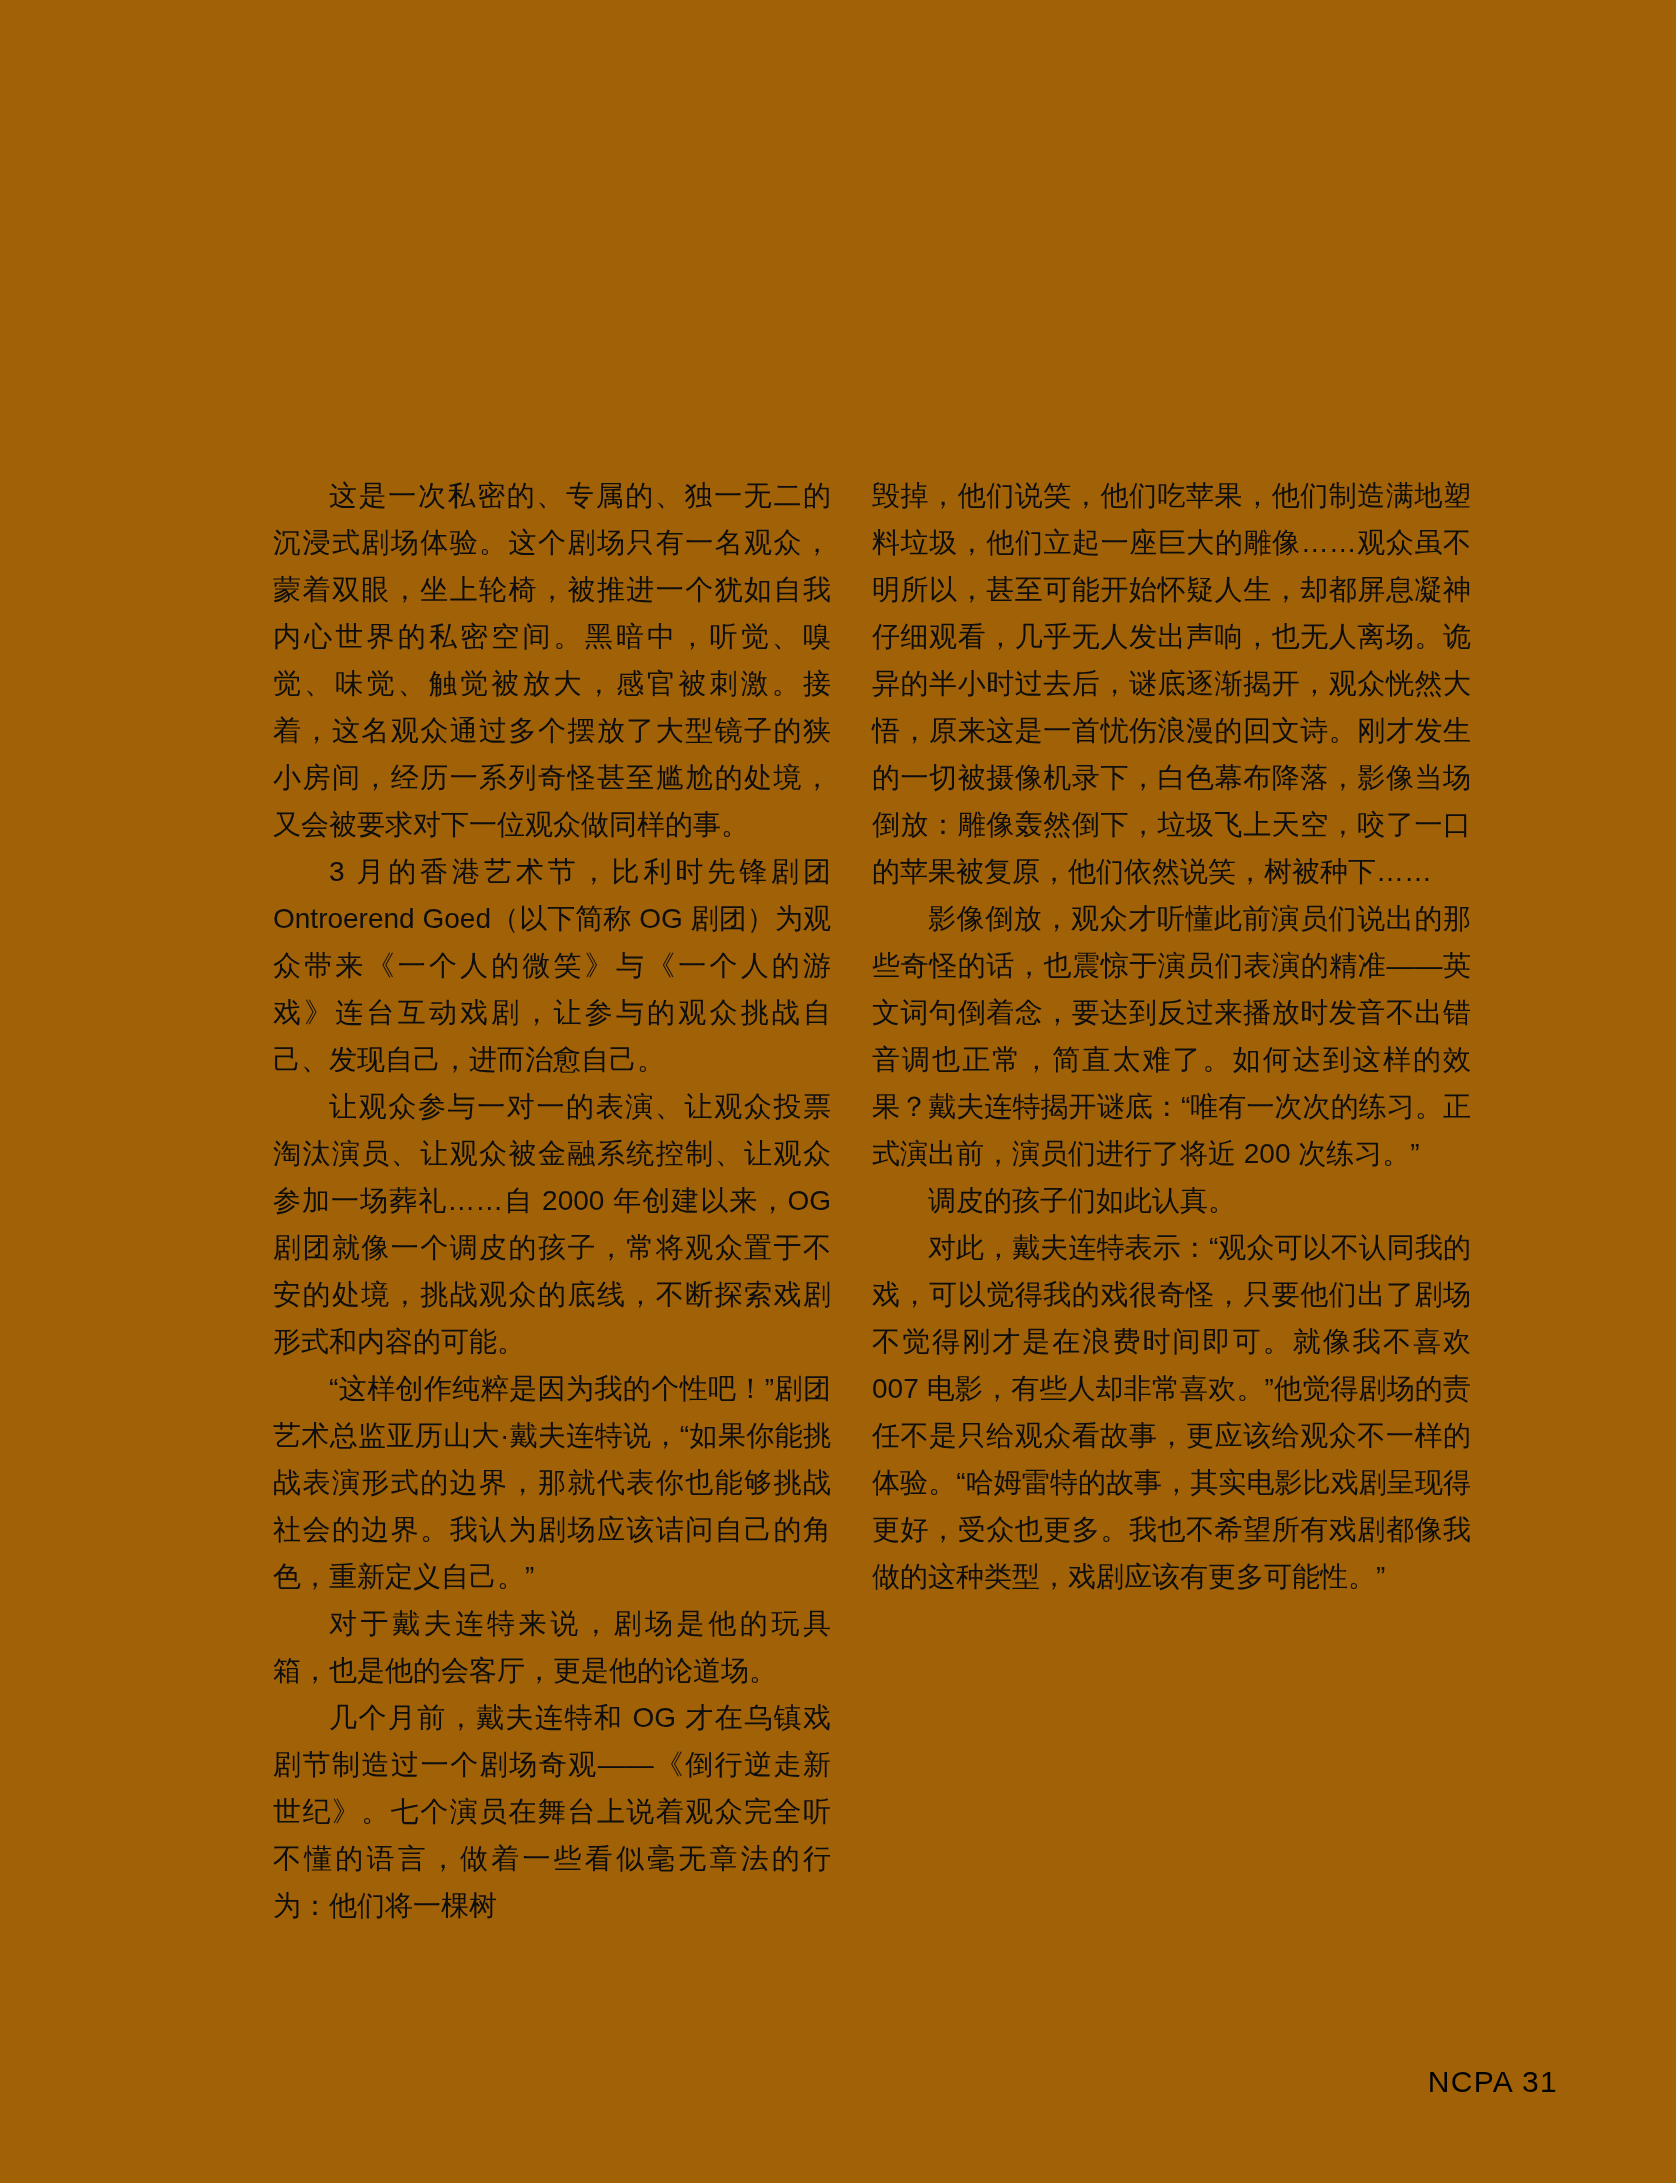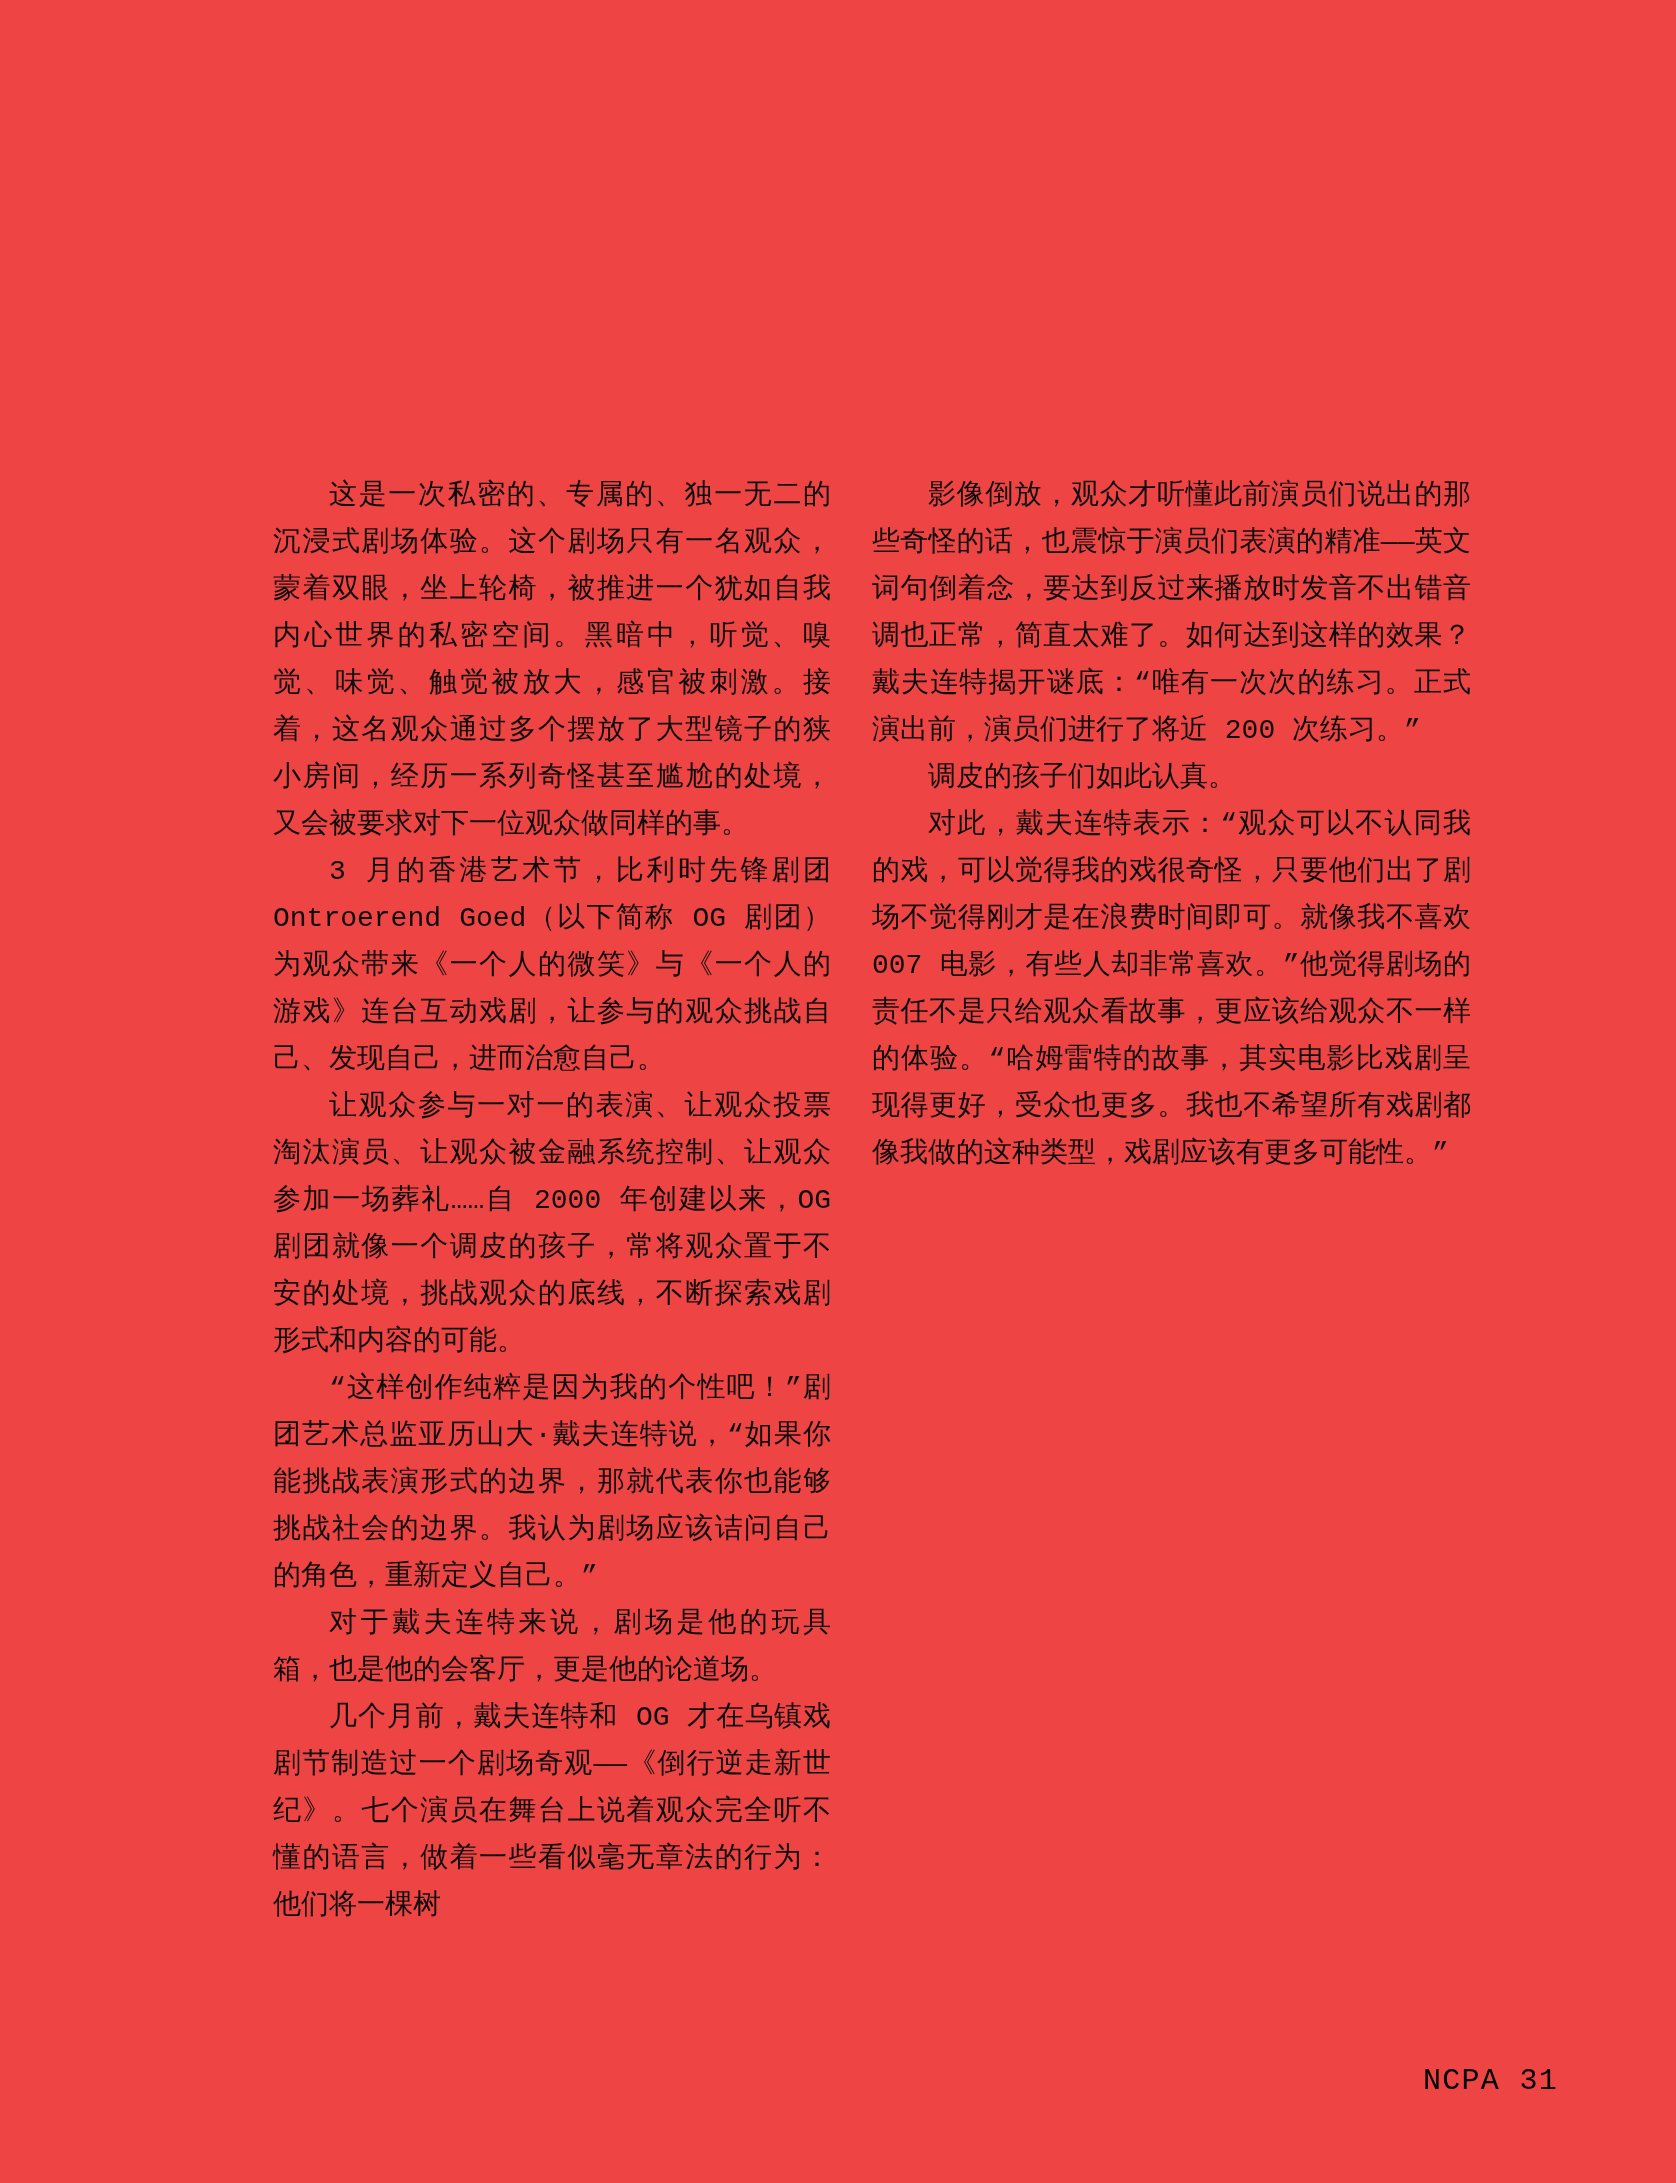--- a/index.html
+++ b/index.html
@@ -10,22 +10,21 @@
     width: 1676px;
     height: 2183px;
     position: relative;
     background: #ffffff;
     overflow: hidden;
     font-family: "Liberation Sans", sans-serif;
   }
   .page {
     position: absolute;
     inset: 0;
-    background: #ef4444;
-    font-family: Liberation Mono, monospace;
+    background: #a16207;
   }
   .columns {
     position: absolute;
     left: 273px;
     top: 472px;
     display: flex;
     gap: 41px;
     align-items: flex-start;
   }
   .col {
@@ -73,20 +72,21 @@
     <div class="col col-left">
       <p class="indent">这是一次私密的、专属的、独一无二的沉浸式剧场体验。这个剧场只有一名观众，蒙着双眼，坐上轮椅，被推进一个犹如自我内心世界的私密空间。黑暗中，听觉、嗅觉、味觉、触觉被放大，感官被刺激。接着，这名观众通过多个摆放了大型镜子的狭小房间，经历一系列奇怪甚至尴尬的处境，又会被要求对下一位观众做同样的事。</p>
       <p class="indent">3 月的香港艺术节，比利时先锋剧团 Ontroerend Goed（以下简称 OG 剧团）为观众带来《一个人的微笑》与《一个人的游戏》连台互动戏剧，让参与的观众挑战自己、发现自己，进而治愈自己。</p>
       <p class="indent">让观众参与一对一的表演、让观众投票淘汰演员、让观众被金融系统控制、让观众参加一场葬礼……自 2000 年创建以来，OG 剧团就像一个调皮的孩子，常将观众置于不安的处境，挑战观众的底线，不断探索戏剧形式和内容的可能。</p>
       <p class="indent">“这样创作纯粹是因为我的个性吧！”剧团艺术总监亚历山大·戴夫连特说，“如果你能挑战表演形式的边界，那就代表你也能够挑战社会的边界。我认为剧场应该诘问自己的角色，重新定义自己。”</p>
       <p class="indent">对于戴夫连特来说，剧场是他的玩具箱，也是他的会客厅，更是他的论道场。</p>
       <p class="indent">几个月前，戴夫连特和 OG 才在乌镇戏剧节制造过一个剧场奇观——《倒行逆走新世纪》。七个演员在舞台上说着观众完全听不懂的语言，做着一些看似毫无章法的行为：他们将一棵树</p>
     </div>
 
     <div class="col col-right">
+      <p>毁掉，他们说笑，他们吃苹果，他们制造满地塑料垃圾，他们立起一座巨大的雕像……观众虽不明所以，甚至可能开始怀疑人生，却都屏息凝神仔细观看，几乎无人发出声响，也无人离场。诡异的半小时过去后，谜底逐渐揭开，观众恍然大悟，原来这是一首忧伤浪漫的回文诗。刚才发生的一切被摄像机录下，白色幕布降落，影像当场倒放：雕像轰然倒下，垃圾飞上天空，咬了一口的苹果被复原，他们依然说笑，树被种下……</p>
       <p class="indent">影像倒放，观众才听懂此前演员们说出的那些奇怪的话，也震惊于演员们表演的精准——英文词句倒着念，要达到反过来播放时发音不出错音调也正常，简直太难了。如何达到这样的效果？戴夫连特揭开谜底：“唯有一次次的练习。正式演出前，演员们进行了将近 200 次练习。”</p>
       <p class="indent">调皮的孩子们如此认真。</p>
       <p class="indent">对此，戴夫连特表示：“观众可以不认同我的戏，可以觉得我的戏很奇怪，只要他们出了剧场不觉得刚才是在浪费时间即可。就像我不喜欢 007 电影，有些人却非常喜欢。”他觉得剧场的责任不是只给观众看故事，更应该给观众不一样的体验。“哈姆雷特的故事，其实电影比戏剧呈现得更好，受众也更多。我也不希望所有戏剧都像我做的这种类型，戏剧应该有更多可能性。”</p>
     </div>
 
   </div>
 
   <div class="page-footer">NCPA 31</div>
 </div>
 

